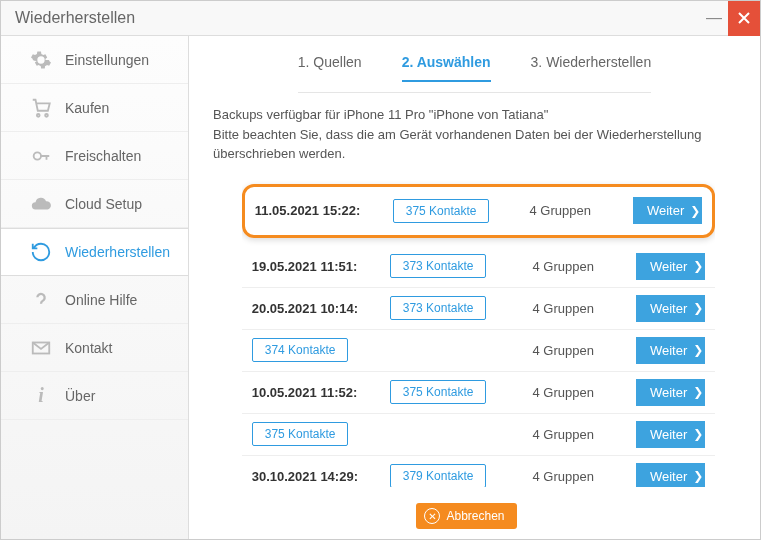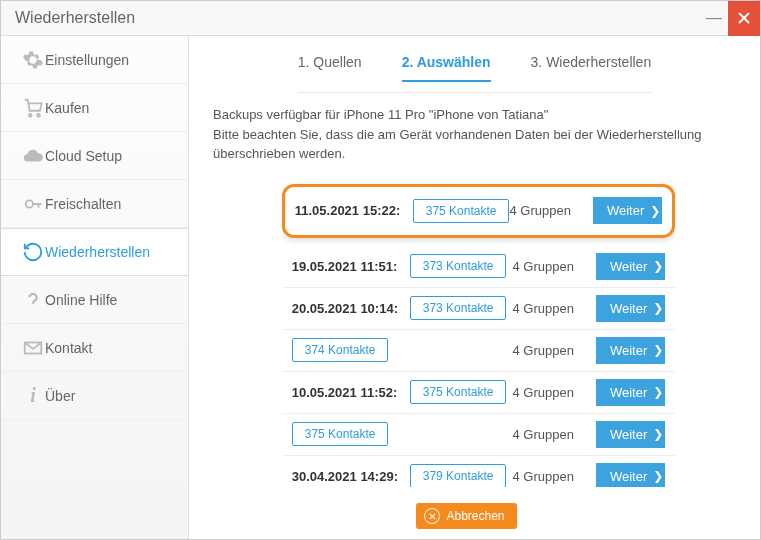--- a/index.html
+++ b/index.html
@@ -3,31 +3,31 @@
 <meta charset="utf-8">
 <style>
 * { margin: 0; padding: 0; box-sizing: border-box; font-family: "Segoe UI", Arial, sans-serif; }
 body { width: 761px; height: 540px; background: #fff; border: 1px solid #ccc; display: flex; flex-direction: column; overflow: hidden; }
 .titlebar { height: 35px; background: #f8f8f8; display: flex; align-items: center; padding-left: 14px; border-bottom: 1px solid #ddd; }
 .titlebar-title { font-size: 16px; color: #666; flex: 1; }
 .titlebar-min { width: 28px; height: 35px; display: flex; align-items: center; justify-content: center; color: #888; font-size: 16px; cursor: pointer; }
 .titlebar-close { width: 32px; height: 35px; background: #e55039; color: #fff; display: flex; align-items: center; justify-content: center; font-size: 16px; cursor: pointer; }
 .body-wrap { flex: 1; display: flex; min-height: 0; }
 .sidebar { width: 188px; background: linear-gradient(#fdfdfd,#f4f4f4); border-right: 1px solid #ddd; display: flex; flex-direction: column; }
-.sidebar-item { display: flex; align-items: center; height: 48px; padding-left: 20px; color: #666; font-size: 14px; cursor: pointer; border-bottom: 1px solid #eee; }
+.sidebar-item { display: flex; align-items: center; height: 48px; padding-left: 28px; gap: 12px; color: #666; font-size: 14px; cursor: pointer; border-bottom: 1px solid #eee; }
 .sidebar-item.active { background: #fff; color: #2f9be0; border-bottom: 1px solid #ddd; border-top: 1px solid #ddd; }
 .sidebar-item .icon { width: 24px; height: 24px; display: flex; align-items: center; justify-content: center; color: #bbb; }
 .sidebar-item.active .icon { color: #2f9be0; }
 .content { flex: 1; display: flex; flex-direction: column; min-height: 0; align-items: center; }
 .tabs { display: flex; justify-content: center; gap: 40px; padding: 18px 0 10px 0; border-bottom: 1px solid #e5e5e5; margin: 0 20px; }
 .tab { font-size: 14px; color: #666; padding-bottom: 10px; cursor: pointer; border-bottom: 2px solid transparent; }
 .tab.active { color: #2f9be0; font-weight: 700; border-bottom: 2px solid #2f9be0; }
 .intro { padding: 12px 24px 8px 24px; font-size: 13px; color: #555; line-height: 1.5; }
 .list-wrap { flex: 1; overflow-y: auto; margin: 8px 12px 8px 20px; position: relative; }
-.backup-row { display: flex; align-items: center; height: 42px; padding: 0 10px; border-bottom: 1px solid #eee; gap: 0; }
+.backup-row { display: flex; align-items: center; height: 42px; padding: 0 10px; border-bottom: 1px solid #eee; gap: 20px; }
 .backup-row.highlight { border: 3px solid #f58b1f; border-radius: 12px; height: 54px; margin: 4px 0 8px 0; box-shadow: 0 2px 6px rgba(0,0,0,0.15); }
 .bk-date { width: 118px; font-size: 13px; color: #333; font-weight: 600; white-space: nowrap; overflow: hidden; }
 .bk-contacts { border: 1px solid #2f9be0; color: #2f9be0; font-size: 12px; padding: 4px 12px; border-radius: 2px; cursor: pointer; }
 .bk-spacer { flex: 1; }
 .bk-groups { font-size: 13px; color: #555; margin-right: 22px; }
 .bk-weiter { background: #3da3df; color: #fff; font-size: 13px; padding: 6px 2px 6px 14px; border: none; cursor: pointer; display: flex; align-items: center; gap: 6px; }
 .bk-weiter .chev { font-size: 12px; }
 .footer { display: flex; justify-content: flex-end; padding: 8px 16px 10px 0; }
 .btn-cancel { background: #f58b1f; color: #fff; border: none; padding: 5px 12px 5px 8px; font-size: 12px; border-radius: 3px; display: flex; align-items: center; gap: 6px; cursor: pointer; }
 .btn-cancel .xicon { width: 16px; height: 16px; border: 1.5px solid #fff; border-radius: 50%; display: flex; align-items: center; justify-content: center; font-size: 10px; }
@@ -62,34 +62,34 @@
           <svg width="22" height="22" viewBox="0 0 24 24" fill="none" stroke="currentColor" stroke-width="2">
             <circle cx="9" cy="20" r="1.5"></circle>
             <circle cx="18" cy="20" r="1.5"></circle>
             <path d="M3 3h3l2.5 12h11l2-8H7"></path>
           </svg>
         </span>
       <span>Kaufen</span>
     </div>
     <div class="sidebar-item">
       <span class="icon">
-          <svg width="22" height="22" viewBox="0 0 24 24" fill="currentColor">
-            <path d="M19 18H6a4 4 0 010-8 6 6 0 0111.5-1A4 4 0 0119 18z"></path>
-          </svg>
-        </span>
-      <span>Cloud Setup</span>
-    </div>
-    <div class="sidebar-item">
-      <span class="icon">
           <svg width="22" height="22" viewBox="0 0 24 24" fill="none" stroke="currentColor" stroke-width="2">
             <circle cx="8" cy="12" r="4"></circle>
             <path d="M12 12h9M18 12v4"></path>
           </svg>
         </span>
       <span>Freischalten</span>
+    </div>
+    <div class="sidebar-item">
+      <span class="icon">
+          <svg width="22" height="22" viewBox="0 0 24 24" fill="currentColor">
+            <path d="M19 18H6a4 4 0 010-8 6 6 0 0111.5-1A4 4 0 0119 18z"></path>
+          </svg>
+        </span>
+      <span>Cloud Setup</span>
     </div>
     <div class="sidebar-item active">
       <span class="icon">
           <svg width="22" height="22" viewBox="0 0 24 24" fill="none" stroke="currentColor" stroke-width="2">
             <path d="M3 12a9 9 0 109-9 9 9 0 00-8 5M3 3v5h5"></path>
           </svg>
         </span>
       <span>Wiederherstellen</span>
     </div>
     <div class="sidebar-item">
@@ -162,21 +162,21 @@
           <span class="bk-groups">4 Gruppen</span>
           <button class="bk-weiter">Weiter <span class="chev">❯</span></button>
         </div>
         <div class="backup-row">
           <span class="bk-contacts">375 Kontakte</span>
           <span class="bk-spacer"></span>
           <span class="bk-groups">4 Gruppen</span>
           <button class="bk-weiter">Weiter <span class="chev">❯</span></button>
         </div>
         <div class="backup-row">
-          <span class="bk-date">30.04.2021 14:29:</span>
+          <span class="bk-date">30.10.2021 14:29:</span>
           <span class="bk-contacts">379 Kontakte</span>
           <span class="bk-spacer"></span>
           <span class="bk-groups">4 Gruppen</span>
           <button class="bk-weiter">Weiter <span class="chev">❯</span></button>
         </div>
       </div>
     <div class="footer">
       <button class="btn-cancel">
         <span class="xicon">✕</span>
         <span>Abbrechen</span>

